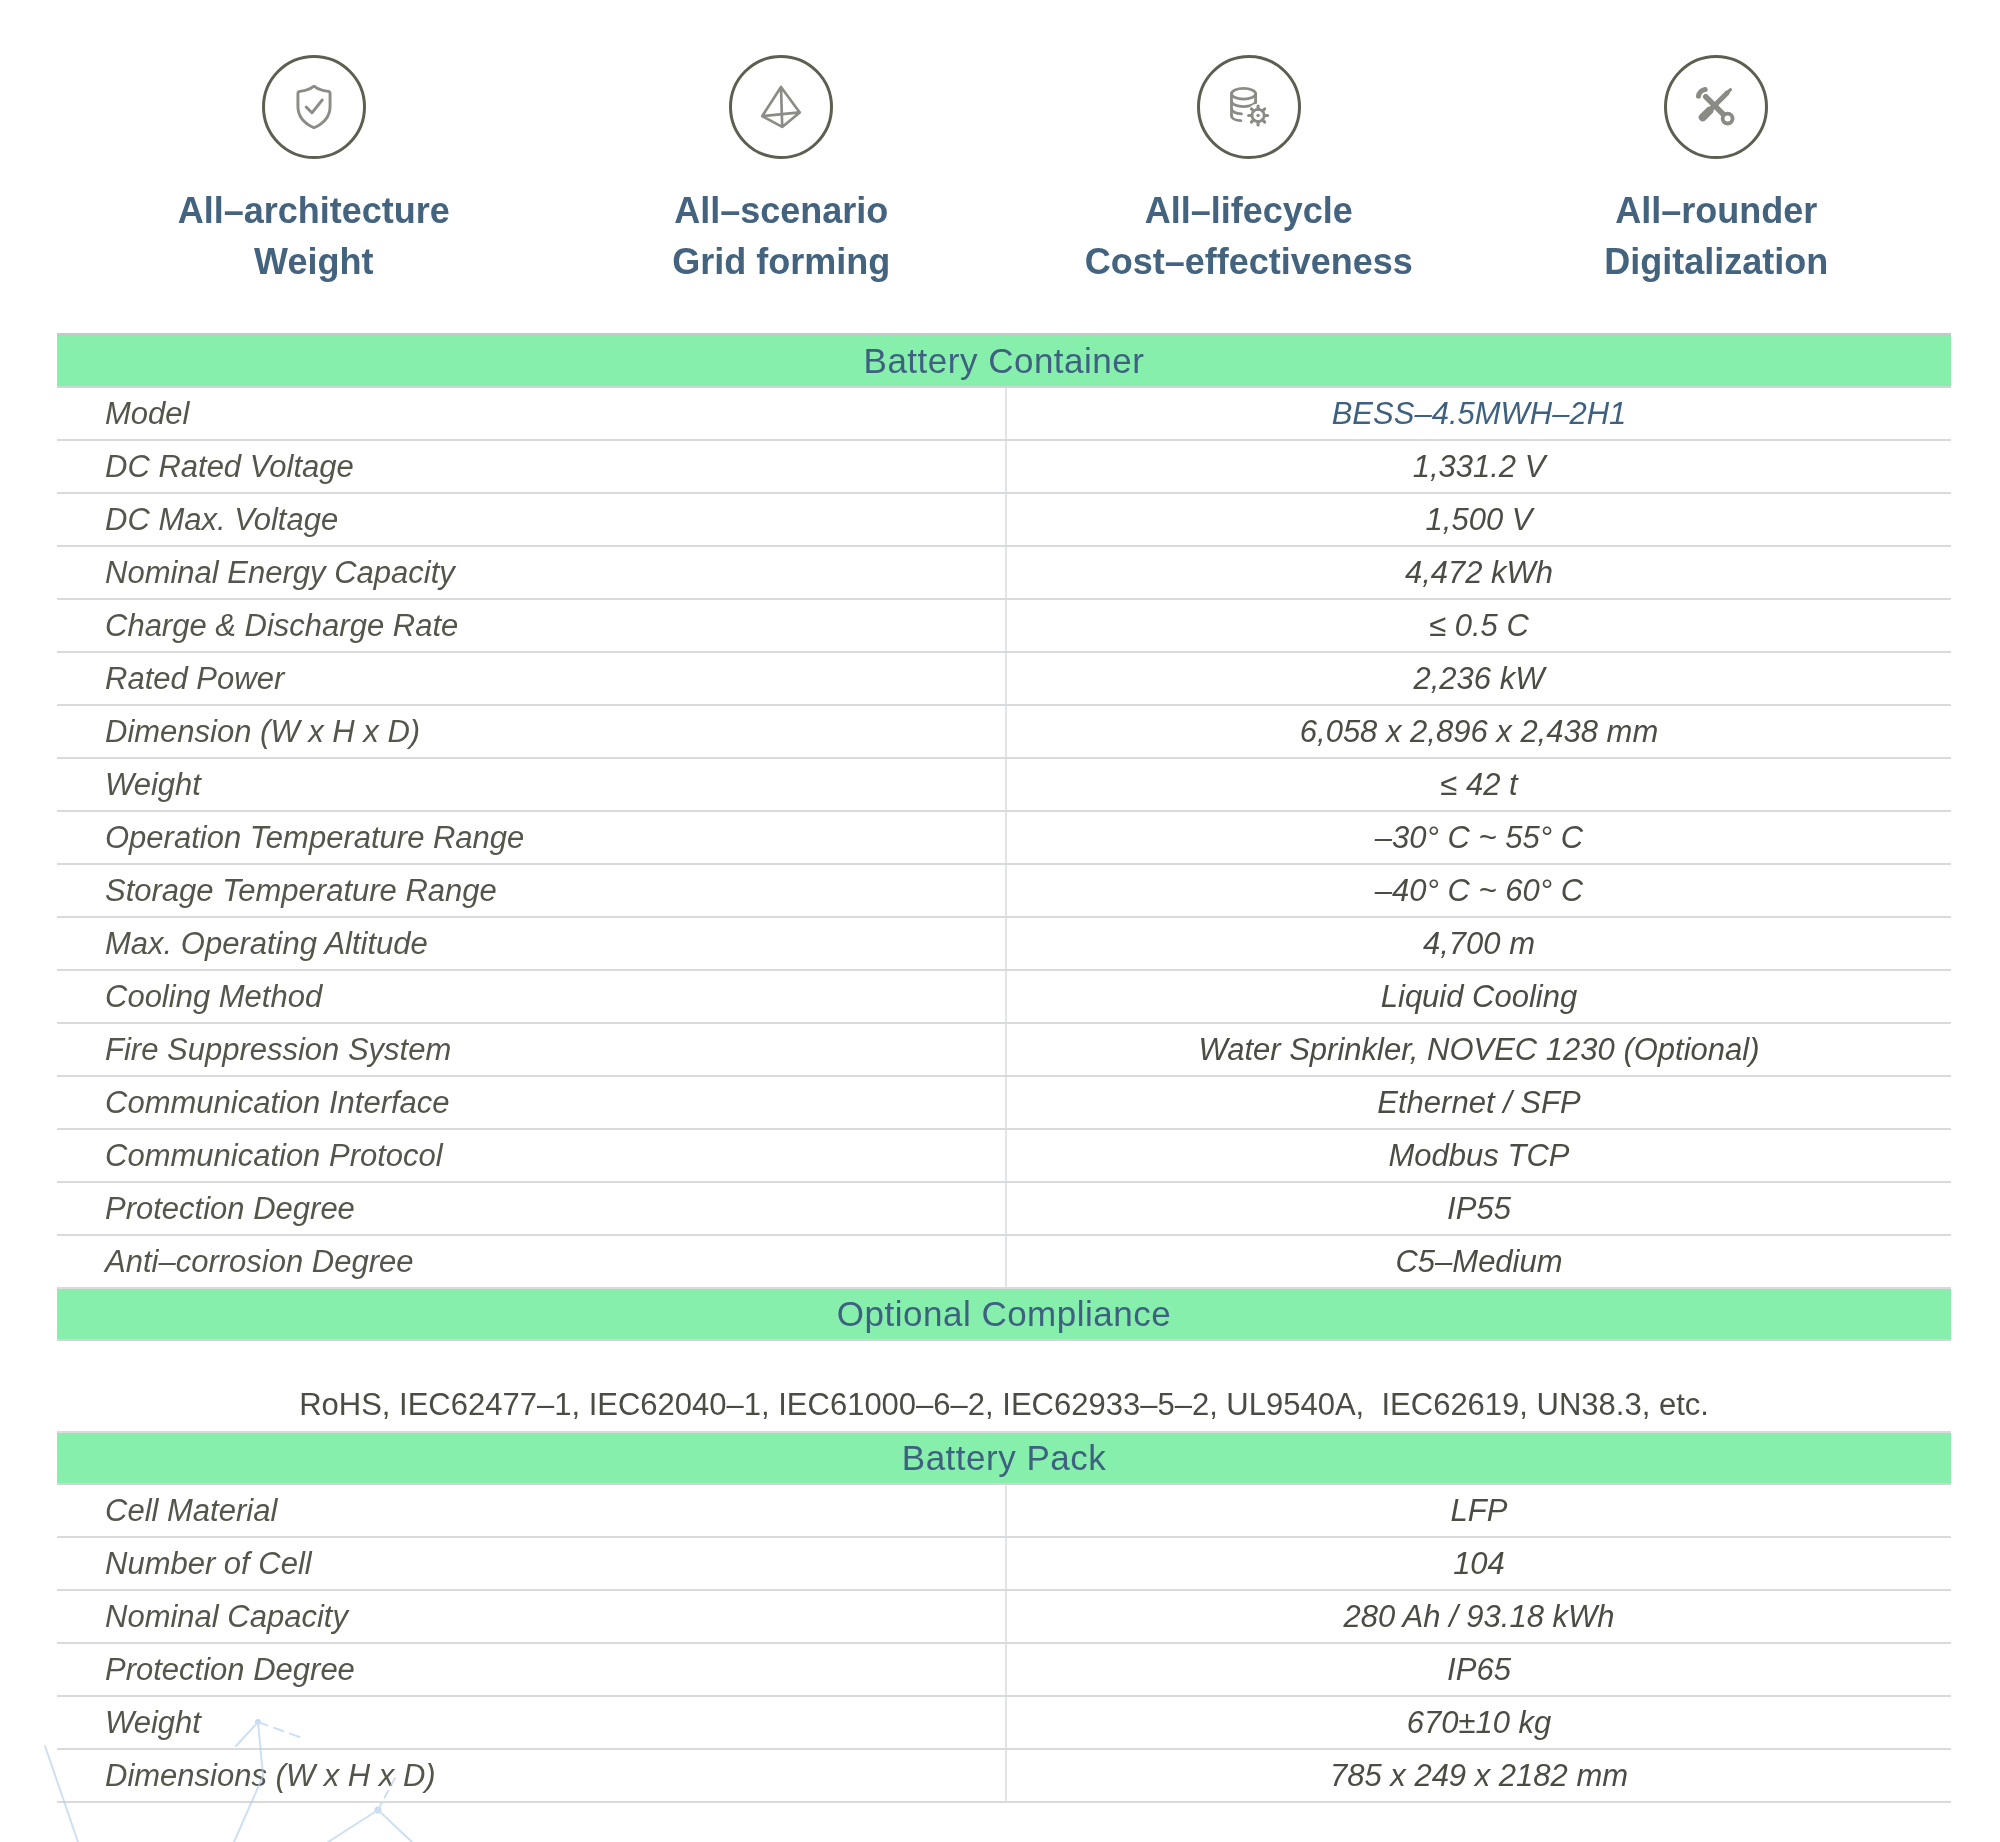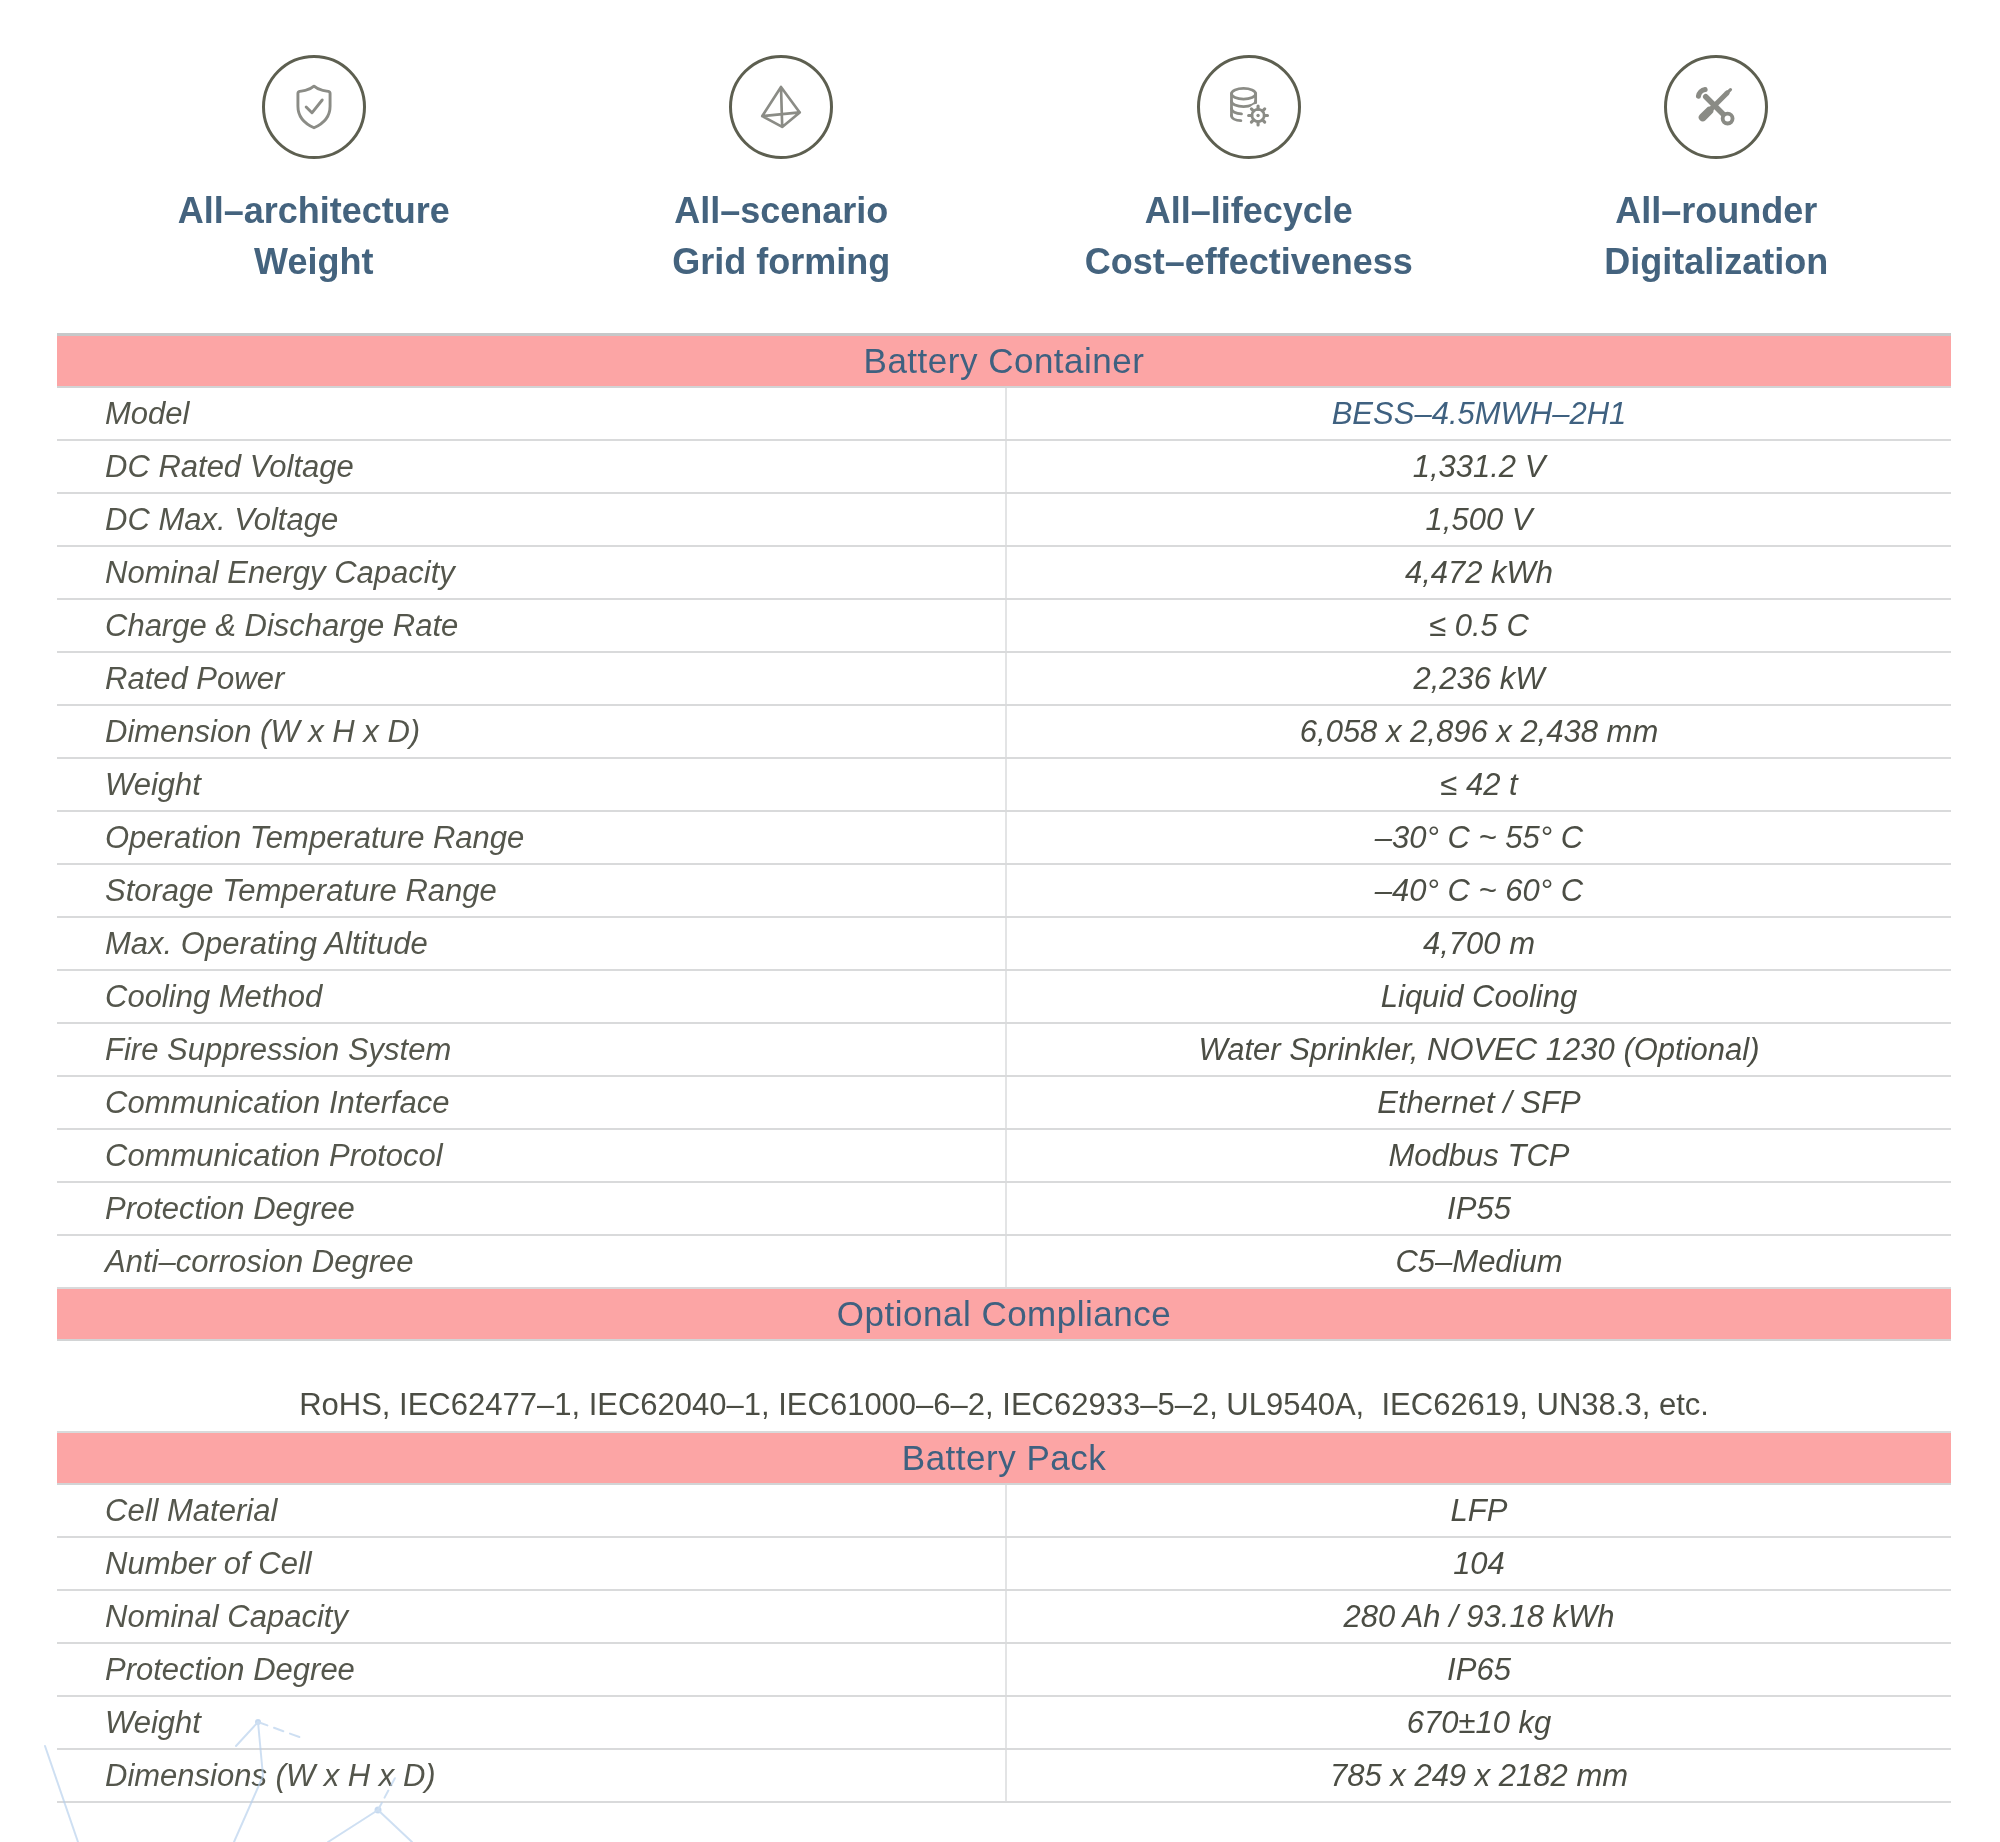--- a/index.html
+++ b/index.html
@@ -12,21 +12,21 @@
   .feature{display:flex;flex-direction:column;align-items:center;}
   .feature-circle{width:104px;height:104px;border:3px solid #5d5f50;border-radius:50%;
                   display:flex;align-items:center;justify-content:center;box-sizing:border-box;}
   .feature-circle svg{display:block;}
   .feature-label{margin-top:26px;text-align:center;font-weight:bold;font-size:36px;
                  line-height:51px;color:#44637e;}
 
   
   .spec-table{position:absolute;top:333px;left:57px;width:1894px;
               border-top:3px solid #c6c8c9;}
-  .band{height:50px;background:#fca5a5;border-bottom:2px solid #d2d4d5;
+  .band{height:50px;background:#86efac;border-bottom:2px solid #d2d4d5;
         display:flex;align-items:center;justify-content:center;
         font-size:35px;color:#3f6180;letter-spacing:.5px;}
   .row{height:51px;display:flex;border-bottom:2px solid #d9dadb;font-style:italic;}
   .cell-label{width:950px;box-sizing:border-box;display:flex;align-items:center;
               padding-left:48px;border-right:2px solid #e3e4e5;
               font-size:31px;color:#54564c;}
   .cell-value{flex:1;display:flex;align-items:center;justify-content:center;
               font-size:31px;color:#4b4d44;}
   .cell-value.accent{color:#3f6180;}
   .row-full{height:53px;display:flex;align-items:center;justify-content:center;

